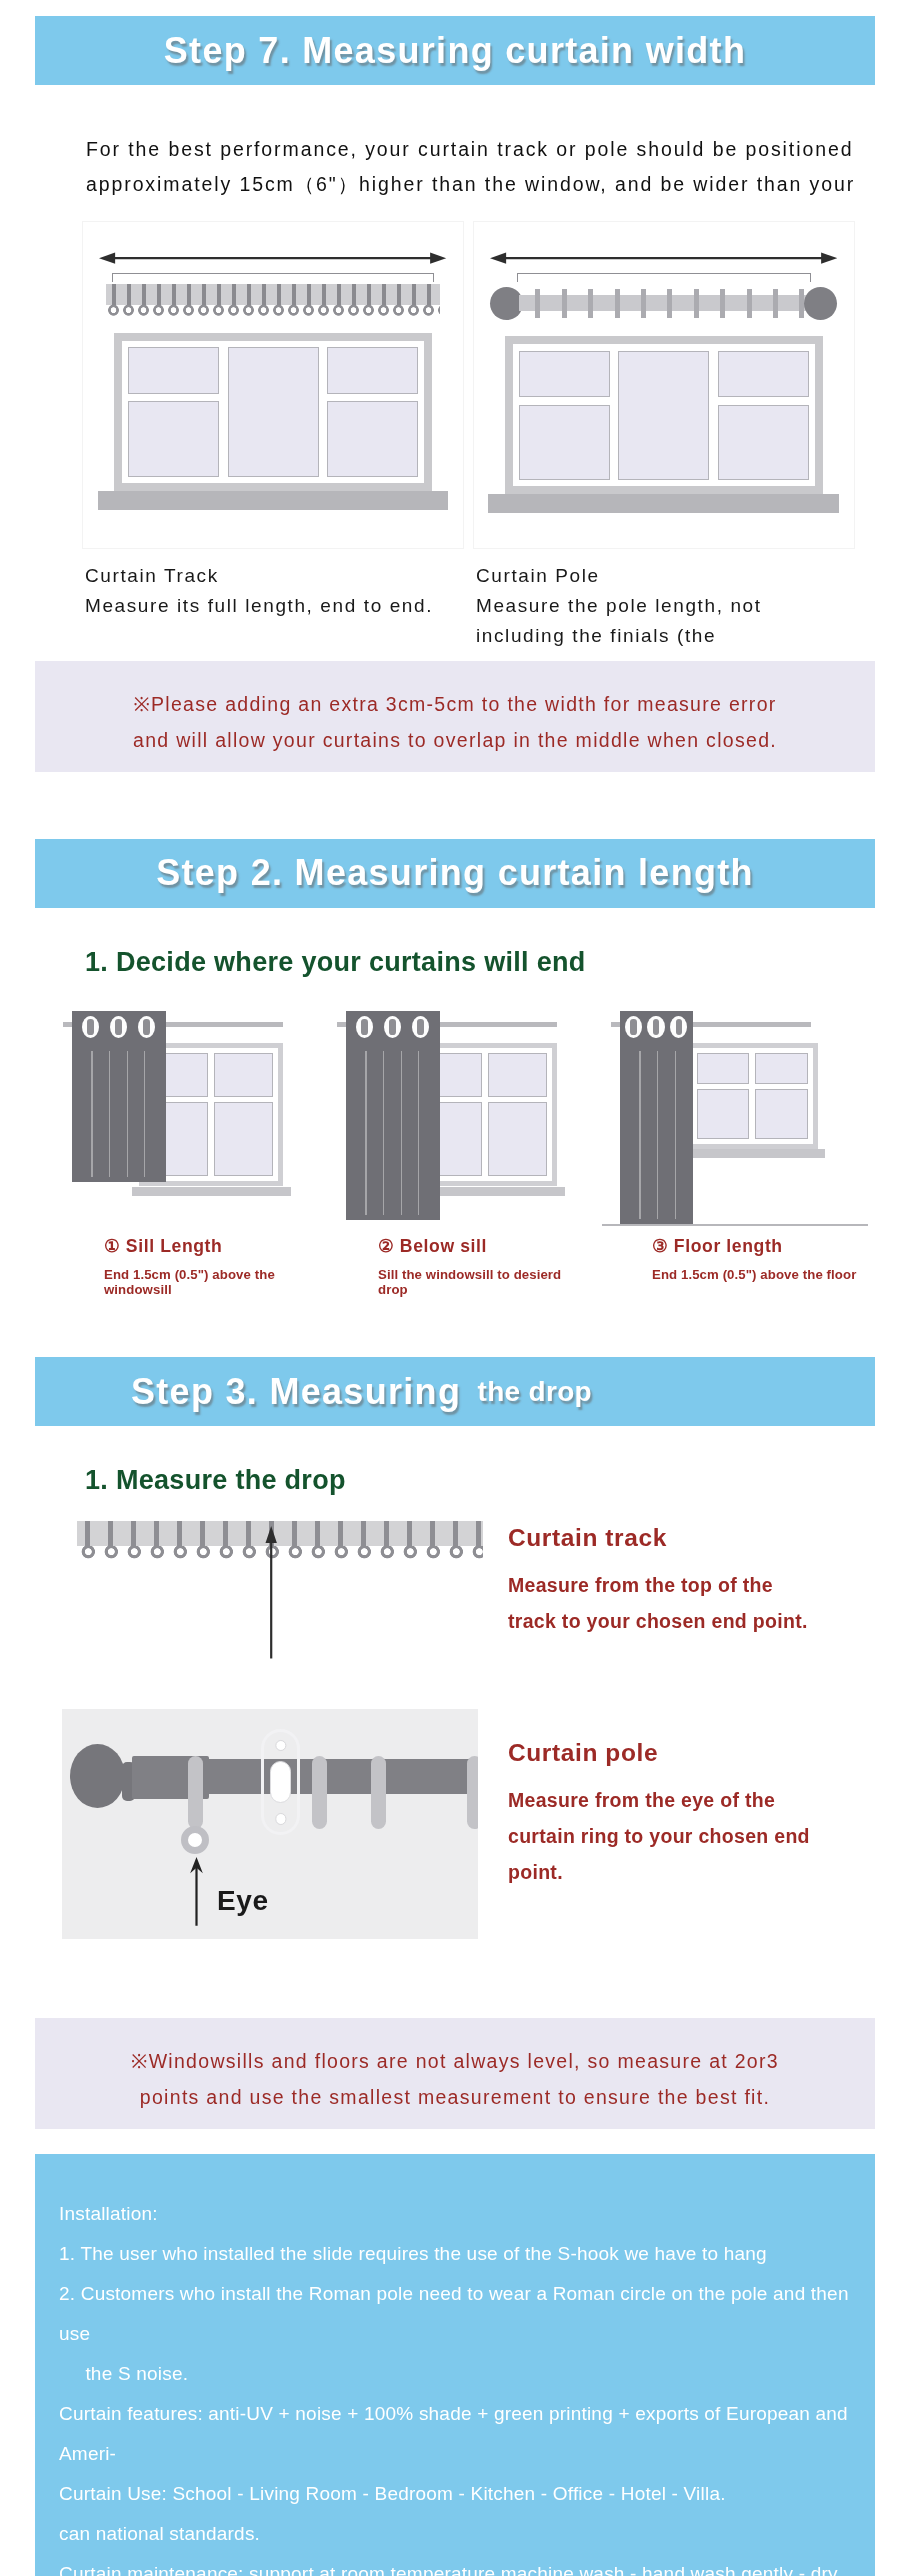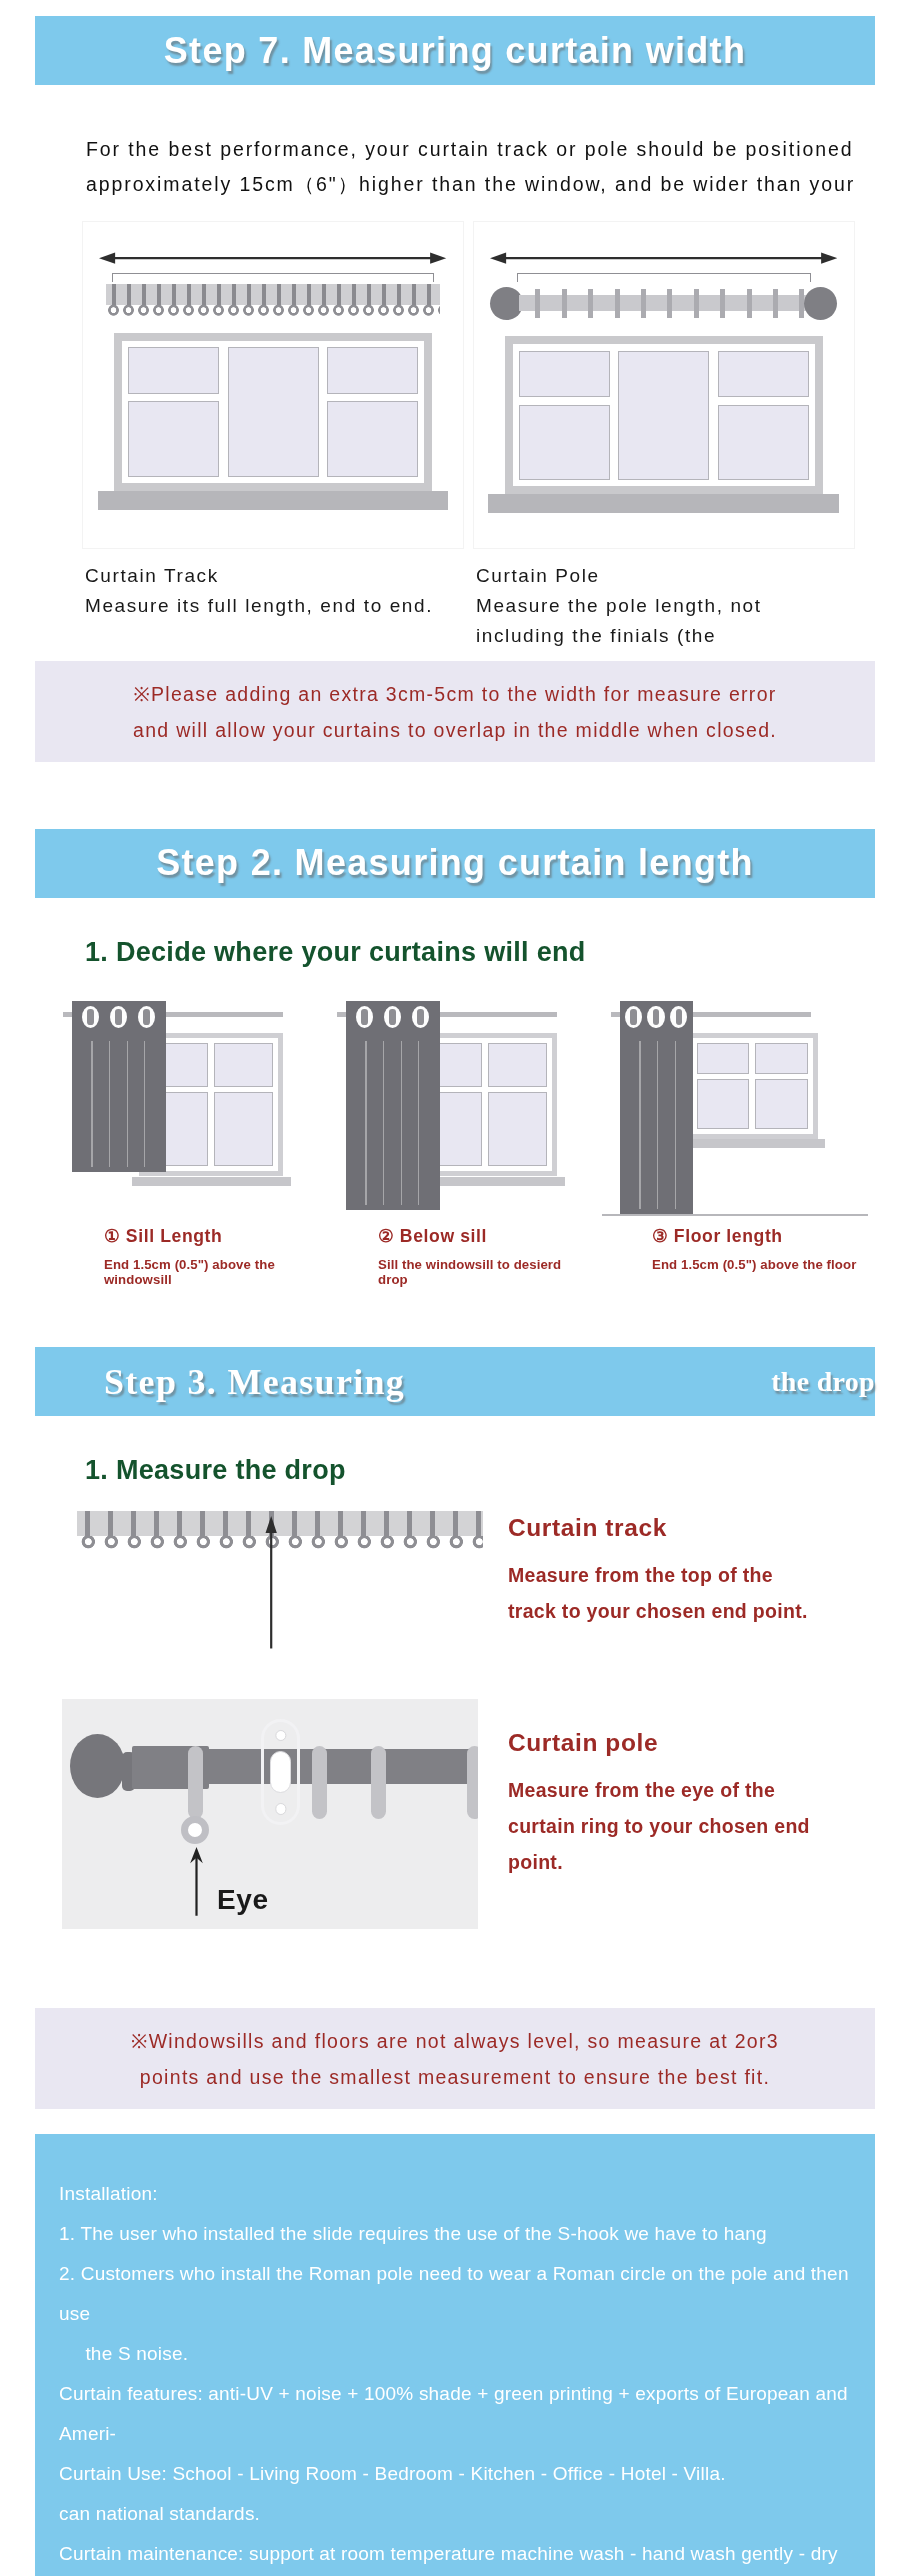--- a/index.html
+++ b/index.html
@@ -10,21 +10,21 @@
   }
   *{margin:0;padding:0;box-sizing:border-box;}
   body{width:910px;height:2576px;overflow:hidden;background:#fff;
        font-family:"Liberation Sans",sans-serif;color:var(--text_dark);}
 
   
   .banner{margin:16.4px 35px 0;height:69px;background:var(--banner_blue);
       display:flex;align-items:center;justify-content:center;
       font-size:36px;font-weight:bold;color:#fff;letter-spacing:1.3px;
       text-shadow:1.9px 2.5px 1.9px rgba(100,100,100,.55);}
-  .banner.left{justify-content:space-between;padding-left:69px;font-family:Liberation Serif, serif;}
+  .banner.left{justify-content:flex-start;padding-left:96px;}
   .banner .sub{font-size:28px;margin-left:16.4px;letter-spacing:0.3px;}
   .banner.b2{margin-top:67px;}
   .banner.b3{margin-top:60px;}
 
   
   .intro{margin:47px 0 0 86px;font-size:19.5px;letter-spacing:1.9px;line-height:35px;color:#111;}
   .diagrams{display:flex;gap:8.8px;margin:19px 0 0 82px;}
   .dbox{width:382px;min-height:328px;border:1.3px solid #f3f3f3;padding:11.3px 16.4px;background:#fff;}
   .arrow-h{display:block;width:100%;height:16.4px;margin-top:16.4px;}
   .hbracket{height:8.8px;border:1.3px solid #8f8f94;border-bottom:none;margin:6.3px 12.6px 2.5px;}
@@ -46,21 +46,21 @@
   .wcol{flex:1;display:flex;flex-direction:column;gap:7.5px;}
   .pane{background:var(--pane_fill);border:1.9px solid var(--pane_border);}
   .p-top{height:36%;} .p-bot{flex:1;} .p-full{flex:1;}
   .wsill{height:19px;background:var(--sill_gray);margin:0 -16.4px;}
   .captions{display:flex;margin:11.3px 0 0 85px;}
   .cap{font-size:19px;letter-spacing:1.6px;line-height:30px;color:#191919;}
   .cap1{width:391px;} .cap2{flex:1;}
 
   
   .note{margin:10px 35px 0;background:var(--note_bg);color:var(--dark_red);
-      text-align:center;font-size:19.5px;letter-spacing:1.3px;line-height:36px;padding:15px 0 14px;}
+      text-align:center;font-size:19.5px;letter-spacing:1.3px;line-height:36px;padding:25px 0 14px;}
   .note.n2{margin-top:79px;}
 
   
   .heading{margin:39px 0 0 85px;font-size:27px;font-weight:bold;letter-spacing:0.3px;color:#14532d;}
 
   
   .figrow{display:flex;margin:25px 44px 0;}
   .figcol{flex:1;display:flex;justify-content:center;}
   .cfig{position:relative;width:247px;height:226px;}
   .cf-pole{position:absolute;top:19px;left:5px;right:21.4px;height:5.7px;background:#b9b9bd;}
@@ -113,21 +113,21 @@
   .r1{left:126px;} .r2{left:250px;} .r3{left:309px;} .r4{left:405px;}
   .pp-eye{position:absolute;left:119px;top:117px;width:28px;height:28px;background:#fff;
       border:7px solid #bfbfc4;border-radius:50%;}
   .pp-bracket{position:absolute;left:199px;top:20px;width:39px;height:106px;border:3.1px solid #f2f2f4;border-radius:21.4px;}
   .pp-bracket::before{content:"";position:absolute;left:5.7px;top:29px;right:5.7px;bottom:29px;
       background:#fff;border:1.9px solid #dcdcdf;border-radius:12.6px;}
   .pp-screw{position:absolute;left:50%;transform:translateX(-50%);width:11.3px;height:11.3px;border-radius:50%;
       background:#fff;border:1.9px solid #d8d8db;}
   .pp-screw.s-top{top:7.5px;} .pp-screw.s-bottom{bottom:7.5px;}
   .pp-arrow{position:absolute;left:125px;top:148px;width:19px;height:70px;}
-  .pp-eyelabel{position:absolute;left:155px;top:185px;font-size:28px;font-weight:bold;color:#1a1a1a;letter-spacing:0.6px;}
+  .pp-eyelabel{position:absolute;left:155px;top:176px;font-size:28px;font-weight:bold;color:#1a1a1a;letter-spacing:0.6px;}
 
   
   .details{margin:25px 35px 0;height:501px;background:var(--banner_blue);color:#fff;
       padding:40px 24px 0;font-size:19px;line-height:40px;letter-spacing:0.2px;}
   .details p.indent{padding-left:26.4px;}
 </style>
 </head>
 <body>
 
 <div class="banner">Step 7. Measuring curtain width</div>

